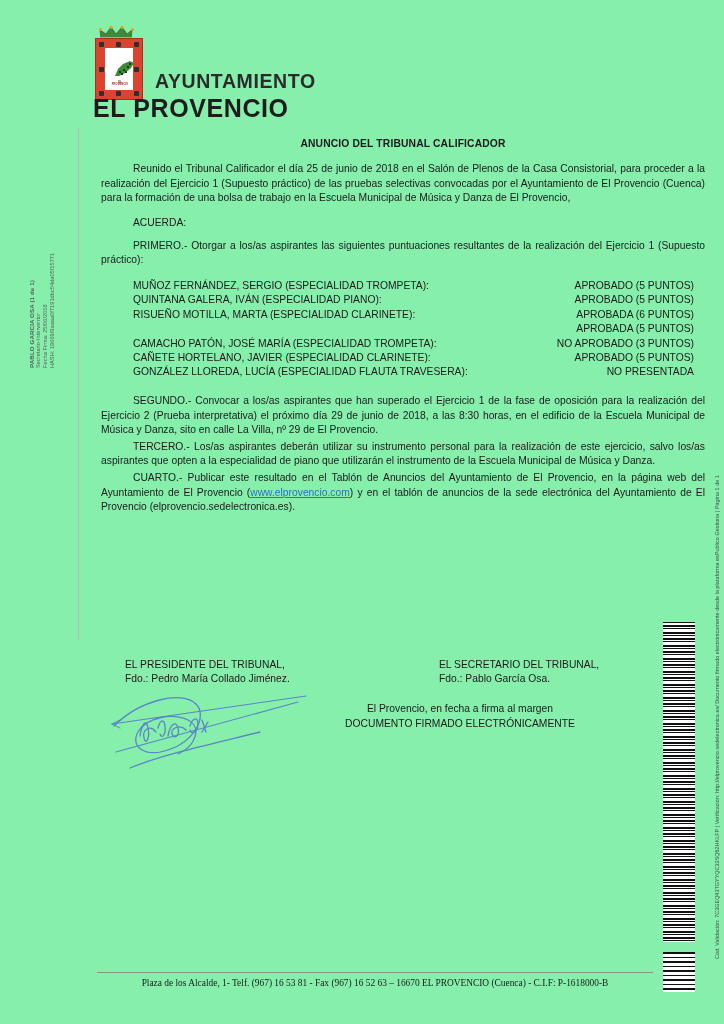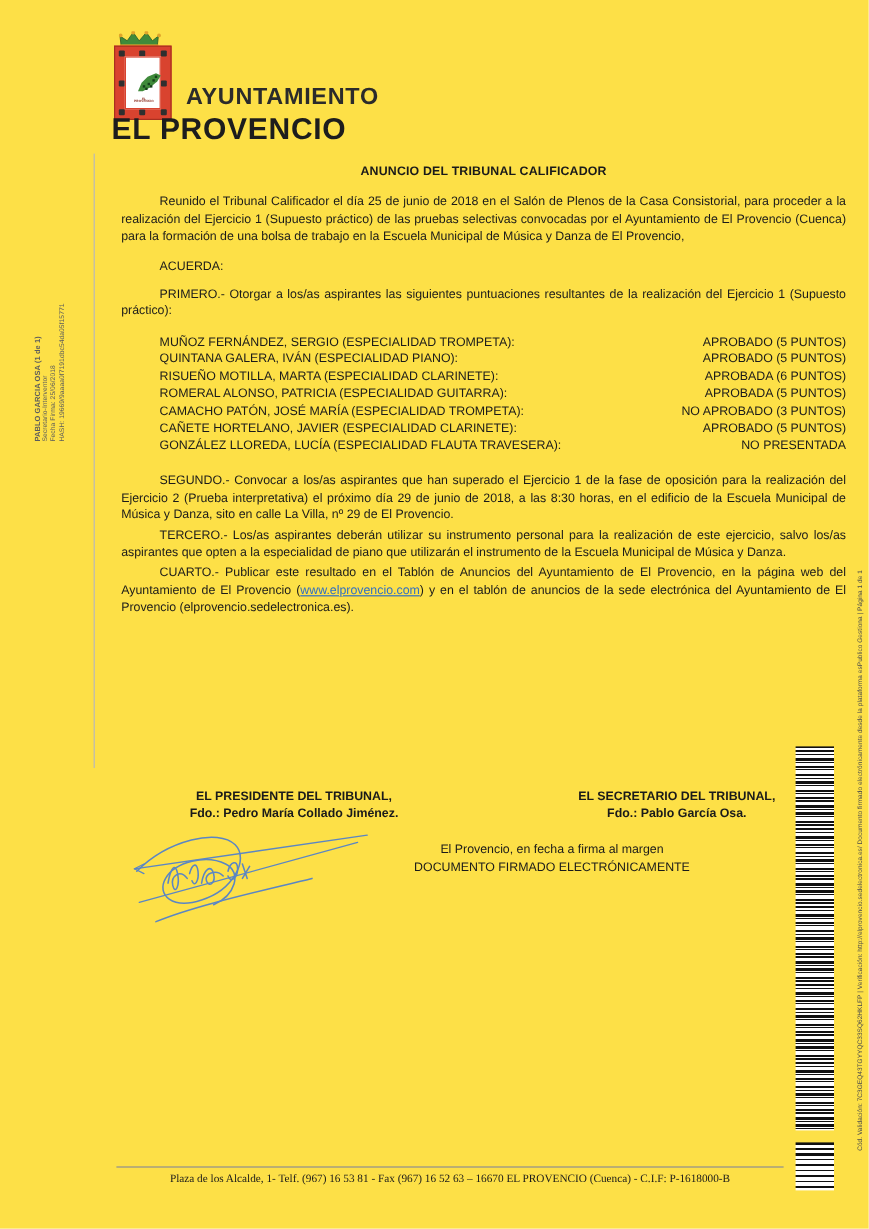--- a/index.html
+++ b/index.html
@@ -8,21 +8,21 @@
     background: #ffffff;
   }
   body {
     font-family: "Liberation Sans", sans-serif;
     color: #1a1a1a;
   }
   #page {
     position: relative;
     width: 724px;
     height: 1024px;
-    background: #fde047;
+    background: #86efac;
     overflow: hidden;
   }
 
   
   .logo-block {
     position: absolute;
     left: 93px;
     top: 26px;
     width: 330px;
     height: 95px;
@@ -172,21 +172,21 @@
   }
   p.body-par.tight { margin-bottom: 2px; }
   .acuerda {
     font-size: 10.3px;
     margin: 0 0 11px 0;
     text-indent: 32px;
   }
 
   
   .results {
-    margin: 0 0 14px 0;
+    margin: 0 11px 14px 0;
     padding: 0;
     list-style: none;
   }
   .result-row {
     display: flex;
     font-size: 10.3px;
     line-height: 1.40;
     padding-left: 32px;
   }
   .result-name {
@@ -209,22 +209,20 @@
     position: absolute;
     left: 95px;
     top: 658px;
     width: 604px;
     height: 130px;
   }
   .sig-col {
     position: absolute;
     font-size: 10.3px;
     line-height: 1.40;
-    text-align: center;
-    font-weight: bold;
   }
   .sig-left  { left: 30px;  top: 0px; width: 240px; }
   .sig-right { right: 10px; top: 0px; width: 250px; }
   .sig-closing {
     position: absolute;
     left: 200px;
     top: 44px;
     width: 330px;
     font-size: 10.3px;
     line-height: 1.42;
@@ -376,21 +374,20 @@
         <span class="result-name">QUINTANA GALERA, IVÁN (ESPECIALIDAD PIANO):</span>
         <span class="result-spacer"></span>
         <span class="result-score">APROBADO (5 PUNTOS)</span>
       </li>
       <li class="result-row">
         <span class="result-name">RISUEÑO MOTILLA, MARTA (ESPECIALIDAD CLARINETE):</span>
         <span class="result-spacer"></span>
         <span class="result-score">APROBADA (6 PUNTOS)</span>
       </li>
       <li class="result-row">
-        <span class="result-name">ROMERAL ALONSO, PATRICIA (ESPECIALIDAD GUITARRA):</span>
         <span class="result-spacer"></span>
         <span class="result-score">APROBADA (5 PUNTOS)</span>
       </li>
       <li class="result-row">
         <span class="result-name">CAMACHO PATÓN, JOSÉ MARÍA (ESPECIALIDAD TROMPETA):</span>
         <span class="result-spacer"></span>
         <span class="result-score">NO APROBADO (3 PUNTOS)</span>
       </li>
       <li class="result-row">
         <span class="result-name">CAÑETE HORTELANO, JAVIER (ESPECIALIDAD CLARINETE):</span>

